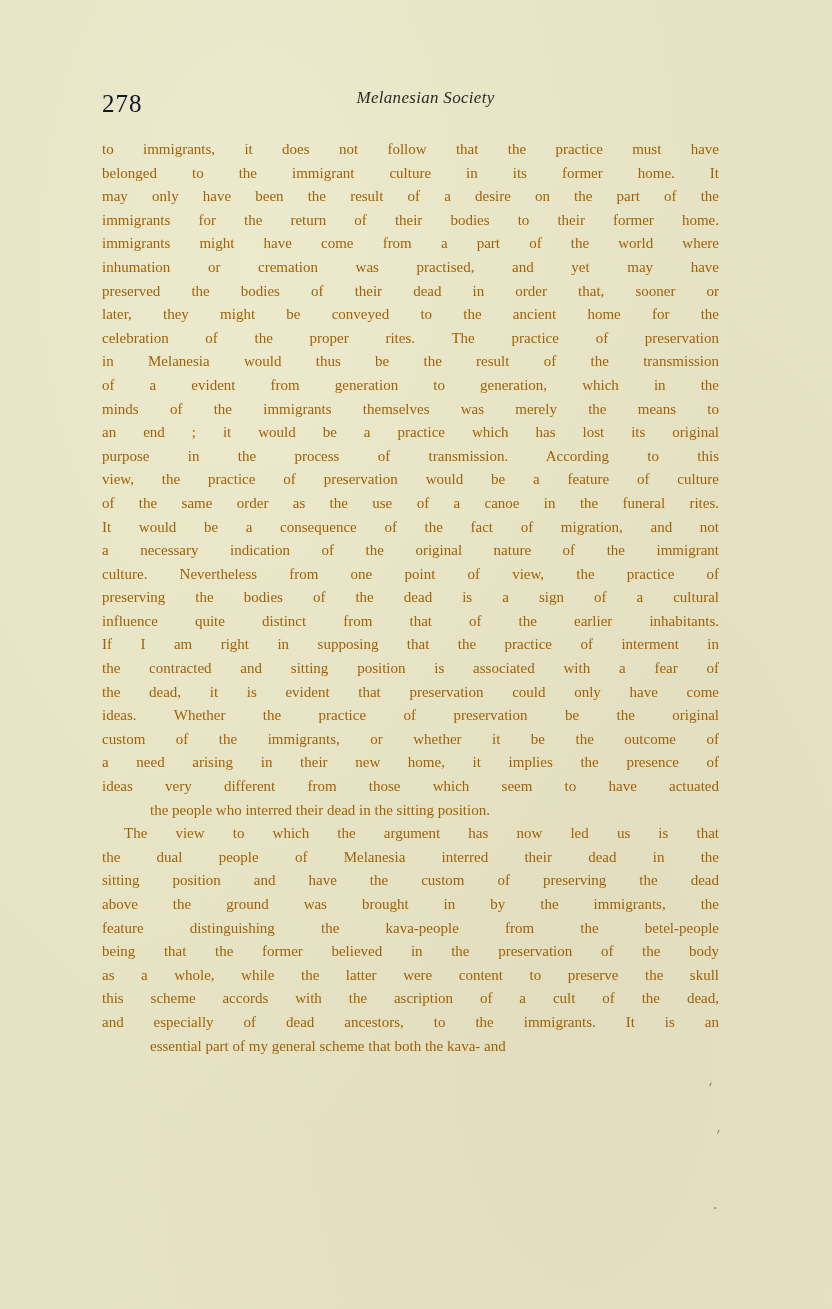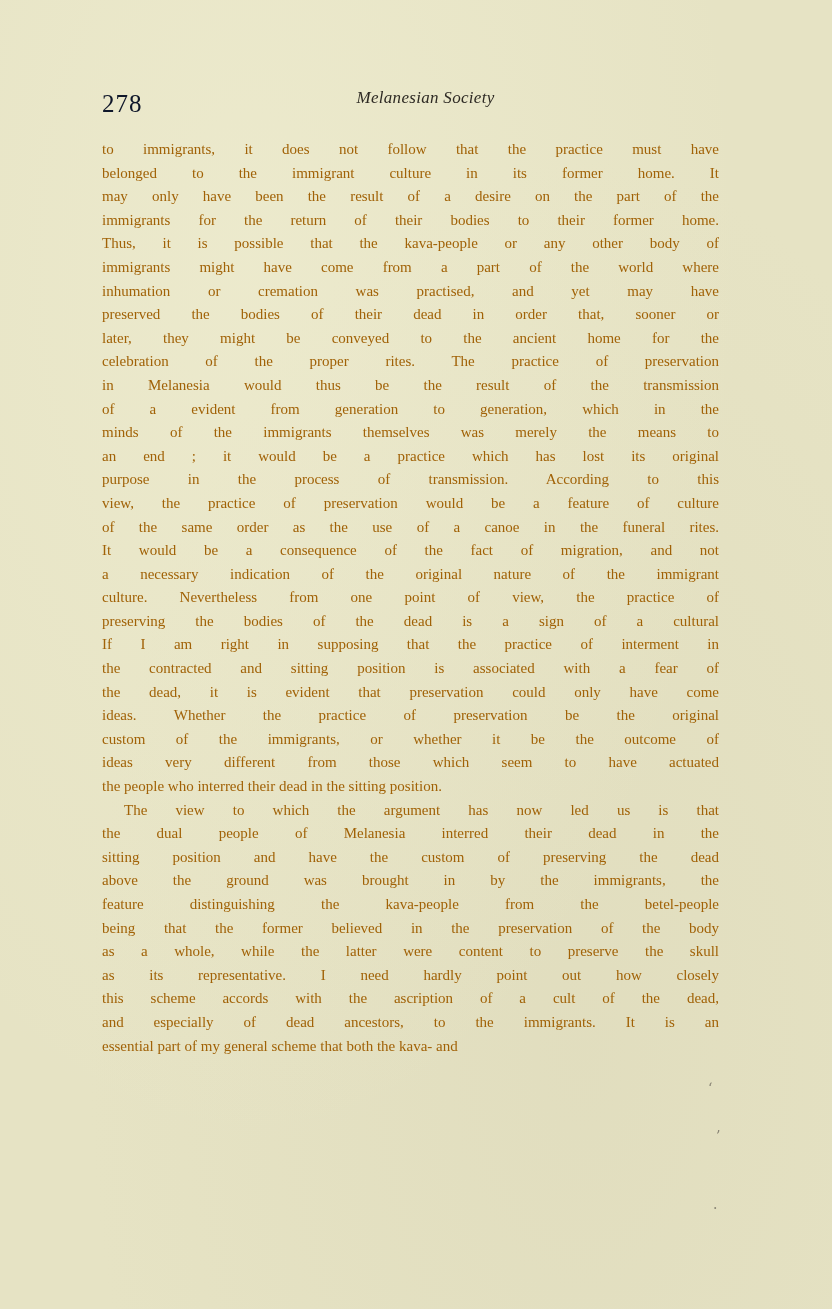--- a/index.html
+++ b/index.html
@@ -59,20 +59,21 @@
       line-height: 23.6px;
       font-family: "Liberation Serif", serif;
       font-size: 15px;
       text-align: justify;
       text-align-last: justify;
       white-space: nowrap;
       color: #a16207;
     }
     .line.last {
       text-align-last: left;
+      margin-left: 48px;
     }
     .line.indent {
       text-indent: 22px;
     }
     .mark {
       position: absolute;
       color: #8a8676;
       font-size: 14px;
     }
   </style>
@@ -84,54 +85,54 @@
     <span class="page-number">278</span>
     <span class="running-title">Melanesian Society</span>
   </div>
 
   <div class="body-text">
     <div id="para-0">
         <span class="line">to immigrants, it does not follow that the practice must have</span>
         <span class="line">belonged to the immigrant culture in its former home.  It</span>
         <span class="line">may only have been the result of a desire on the part of the</span>
         <span class="line">immigrants for the return of their bodies to their former home.</span>
-        <span class="line">Thus, it is possible that the kava-people or any other body of</span>
         <span class="line">immigrants might have come from a part of the world where</span>
         <span class="line">inhumation or cremation was practised, and yet may have</span>
         <span class="line">preserved the bodies of their dead in order that, sooner or</span>
         <span class="line">later, they might be conveyed to the ancient home for the</span>
         <span class="line">celebration of the proper rites.  The practice of preservation</span>
         <span class="line">in Melanesia would thus be the result of the transmission</span>
         <span class="line">of a evident from generation to generation, which in the</span>
         <span class="line">minds of the immigrants themselves was merely the means to</span>
         <span class="line">an end ; it would be a practice which has lost its original</span>
         <span class="line">purpose in the process of transmission.  According to this</span>
         <span class="line">view, the practice of preservation would be a feature of culture</span>
         <span class="line">of the same order as the use of a canoe in the funeral rites.</span>
         <span class="line">It would be a consequence of the fact of migration, and not</span>
         <span class="line">a necessary indication of the original nature of the immigrant</span>
         <span class="line">culture.  Nevertheless from one point of view, the practice of</span>
         <span class="line">preserving the bodies of the dead is a sign of a cultural</span>
+        <span class="line">influence quite distinct from that of the earlier inhabitants.</span>
         <span class="line">If I am right in supposing that the practice of interment in</span>
         <span class="line">the contracted and sitting position is associated with a fear of</span>
         <span class="line">the dead, it is evident that preservation could only have come</span>
         <span class="line">ideas.  Whether the practice of preservation be the original</span>
         <span class="line">custom of the immigrants, or whether it be the outcome of</span>
+        <span class="line">a need arising in their new home, it implies the presence of</span>
         <span class="line">ideas very different from those which seem to have actuated</span>
         <span class="line last">the people who interred their dead in the sitting position.</span>
       </div>
     <div id="para-1">
         <span class="line indent">The view to which the argument has now led us is that</span>
         <span class="line">the dual people of Melanesia interred their dead in the</span>
         <span class="line">sitting position and have the custom of preserving the dead</span>
         <span class="line">above the ground was brought in by the immigrants, the</span>
         <span class="line">feature distinguishing the kava-people from the betel-people</span>
         <span class="line">being that the former believed in the preservation of the body</span>
         <span class="line">as a whole, while the latter were content to preserve the skull</span>
-        <span class="line">as its representative.  I need hardly point out how closely</span>
         <span class="line">this scheme accords with the ascription of a cult of the dead,</span>
         <span class="line">and especially of dead ancestors, to the immigrants.  It is an</span>
         <span class="line last">essential part of my general scheme that both the kava- and</span>
       </div>
   </div>
 </div>
 
 <span class="mark" style="left:708px; top:1080px;">‘</span>
 <span class="mark" style="left:716px; top:1128px;">’</span>
 <span class="mark" style="left:713px; top:1200px;">·</span>

